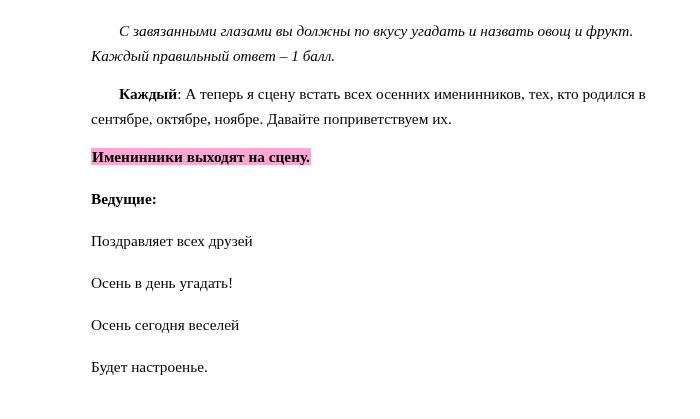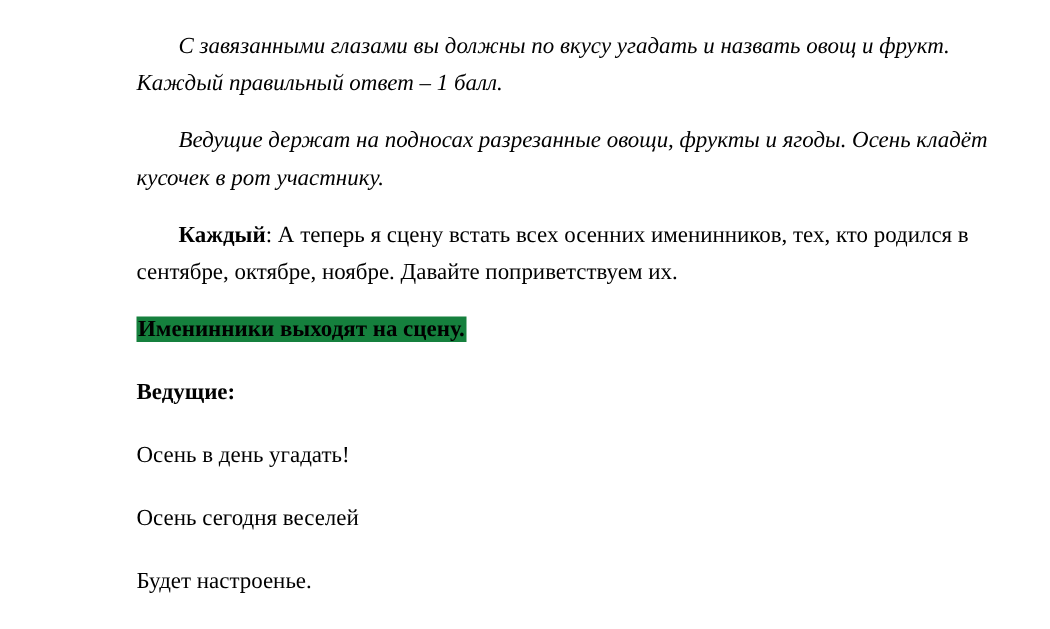--- a/index.html
+++ b/index.html
@@ -33,43 +33,43 @@
   .indent {
     text-indent: 28px;
   }
   .italic {
     font-style: italic;
   }
   .bold {
     font-weight: bold;
   }
   .highlight {
-    background: #15803d;
+    background: #f9a8d4;
     font-weight: bold;
     padding: 0 1px;
   }
   .spaced-line {
     margin-bottom: 17px;
   }
   .verse {
     margin-bottom: 17px;
   }
 </style>
 </head>
 <body>
 
 <div class="page">
 
   <p class="para indent italic">С завязанными глазами вы должны по вкусу угадать и назвать овощ и фрукт. Каждый правильный ответ – 1 балл.</p>
 
-  <p class="para indent italic">Ведущие держат на подносах разрезанные овощи, фрукты и ягоды. Осень кладёт кусочек в рот участнику.</p>
 
   <p class="para indent"><span class="bold">Каждый</span><span>: </span><span>А теперь я сцену встать всех осенних именинников, тех, кто родился в сентябре, октябре, ноябре. Давайте поприветствуем их.</span></p>
 
   <p class="spaced-line"><span class="highlight">Именинники выходят на сцену.</span></p>
 
   <p class="spaced-line bold">Ведущие:</p>
 
+  <p class="verse">Поздравляет всех друзей</p>
   <p class="verse">Осень в день угадать!</p>
   <p class="verse">Осень сегодня веселей</p>
   <p class="verse">Будет настроенье.</p>
 
 </div>
 
 </body></html>

